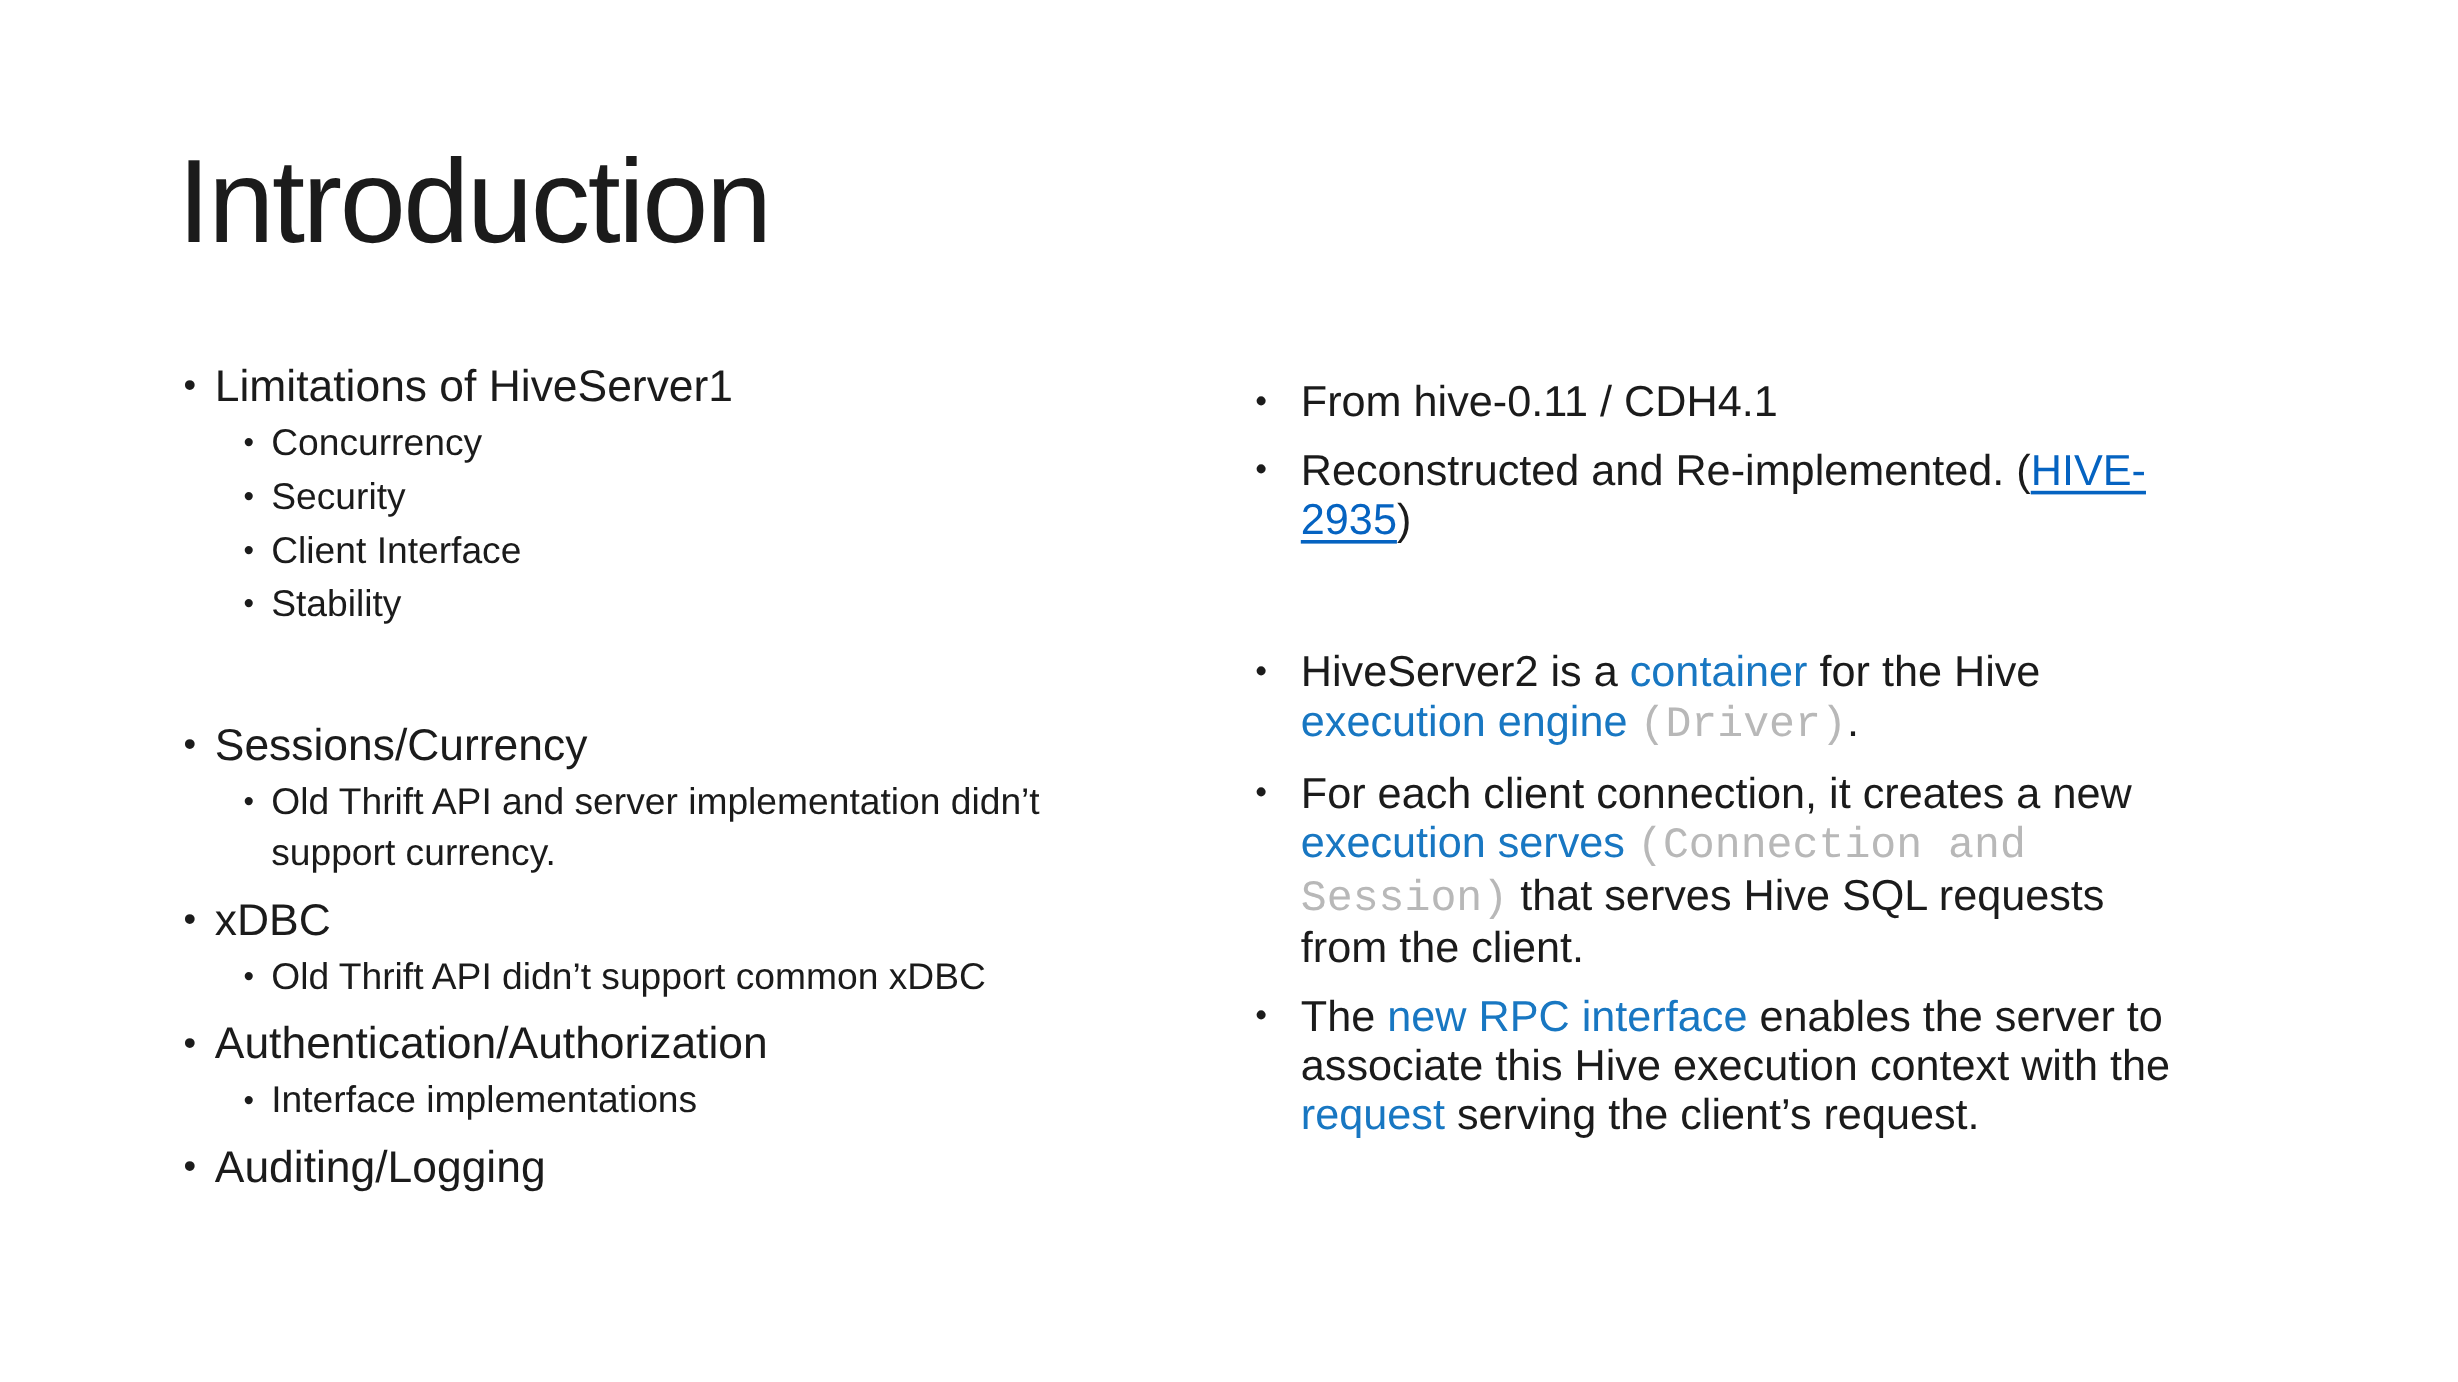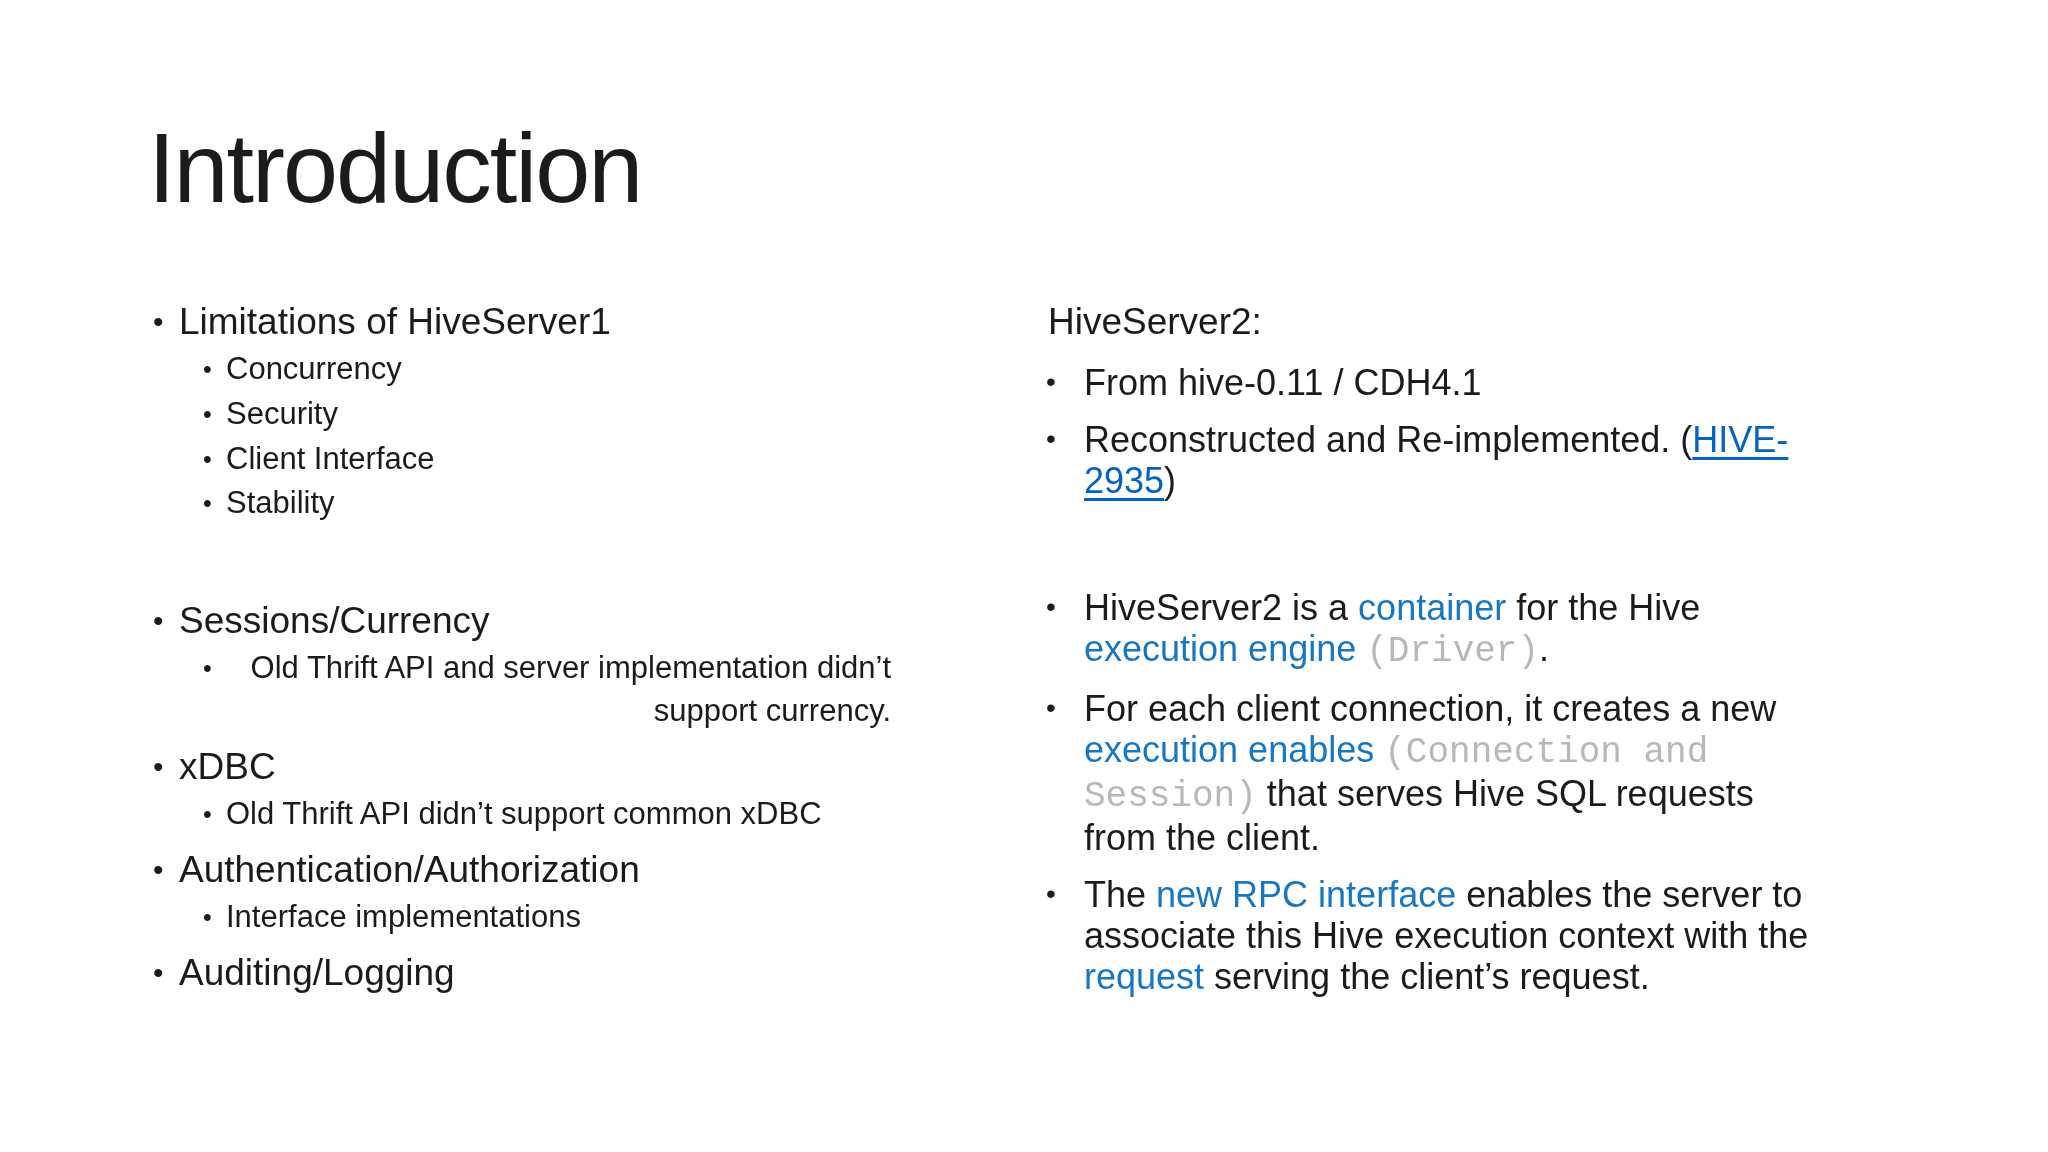--- a/index.html
+++ b/index.html
@@ -39,21 +39,21 @@
     flex: 0 0 auto;
     color: var(--text, #1b1b1b);
   }
   .item .text { display: block; }
 
   
   .left-col .lvl1 { font-size: 37px; line-height: 1.3; margin-top: 10px; }
   .left-col .lvl1 .bullet { width: 26px; font-size: 30px; line-height: 1.6; }
   .left-col .lvl2 { font-size: 31px; line-height: 1.38; margin-left: 50px; margin-top: 2px; }
   .left-col .lvl2 .bullet { width: 23px; font-size: 25px; line-height: 1.7; }
-  .left-col .lvl2 .text { max-width: 665px; text-align: right; }
+  .left-col .lvl2 .text { max-width: 665px; }
   .left-col .gap { margin-top: 72px; }
   .left-col .item:first-child { margin-top: 0; }
 
   
   .right-heading { font-size: 37px; line-height: 1.3; margin-left: 2px; }
   .right-col .lvl1 { font-size: 36px; line-height: 1.14; margin-top: 16px; }
   .right-col .lvl1 .bullet { width: 26px; font-size: 28px; line-height: 1.45; }
   .right-col .lvl1 .text { max-width: 745px; margin-left: 12px; }
   .right-col .gap { margin-top: 86px; }
 
@@ -117,37 +117,36 @@
         <span class="bullet">•</span>
         <span class="text"><span>Interface implementations</span></span>
       </div>
       <div class="item lvl1">
         <span class="bullet">•</span>
         <span class="text"><span>Auditing/Logging</span></span>
       </div>
     </div>
 
   <div class="col right-col">
-    <div class="right-heading">HiveServer2:</div>
     <div id="right-items">
         <div class="item lvl1">
           <span class="bullet">•</span>
           <span class="text"><span>From hive-0.11 / CDH4.1</span></span>
         </div>
         <div class="item lvl1">
           <span class="bullet">•</span>
           <span class="text"><span>Reconstructed and Re-implemented. (</span><a class="link" href="#">HIVE-2935</a><span>)</span></span>
         </div>
         <div class="item lvl1 gap">
           <span class="bullet">•</span>
           <span class="text"><span>HiveServer2 is a </span><span class="accent">container</span><span> for the Hive </span><span class="accent">execution engine</span><span> </span><span class="muted">(Driver)</span><span>.</span></span>
         </div>
         <div class="item lvl1">
           <span class="bullet">•</span>
-          <span class="text"><span>For each client connection, it creates a new </span><span class="accent">execution enables</span><span> </span><span class="muted">(Connection and Session)</span><span> that serves Hive SQL requests from the client.</span></span>
+          <span class="text"><span>For each client connection, it creates a new </span><span class="accent">execution serves</span><span> </span><span class="muted">(Connection and Session)</span><span> that serves Hive SQL requests from the client.</span></span>
         </div>
         <div class="item lvl1">
           <span class="bullet">•</span>
           <span class="text"><span>The </span><span class="accent">new RPC interface</span><span> enables the server to associate this Hive execution context with the </span><span class="accent">request</span><span> serving the client’s request.</span></span>
         </div>
       </div>
   </div>
 </div>
 
 </body></html>

